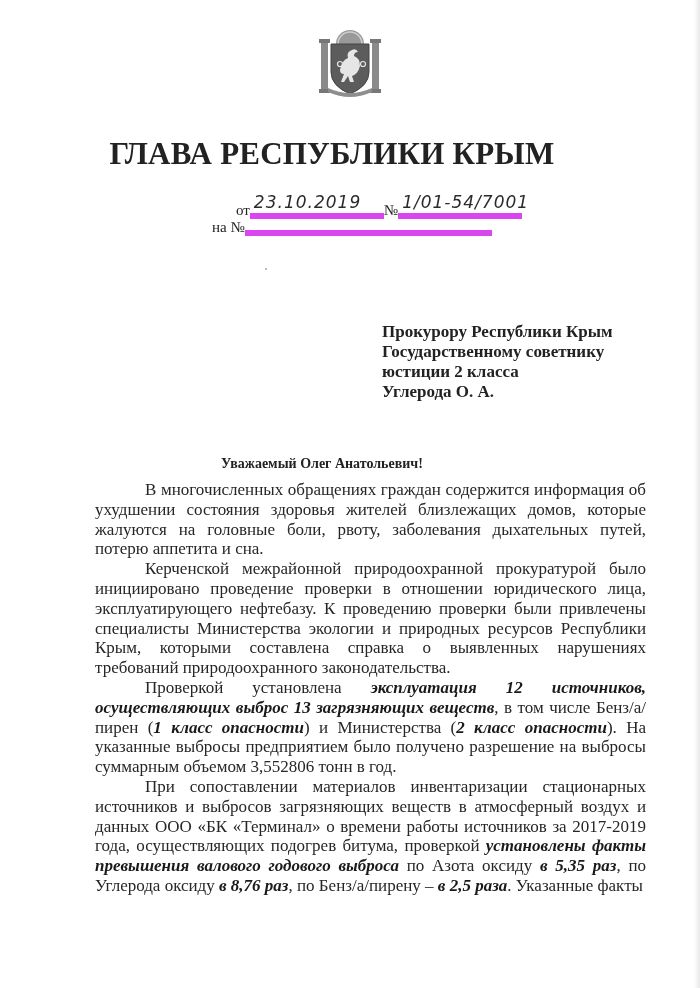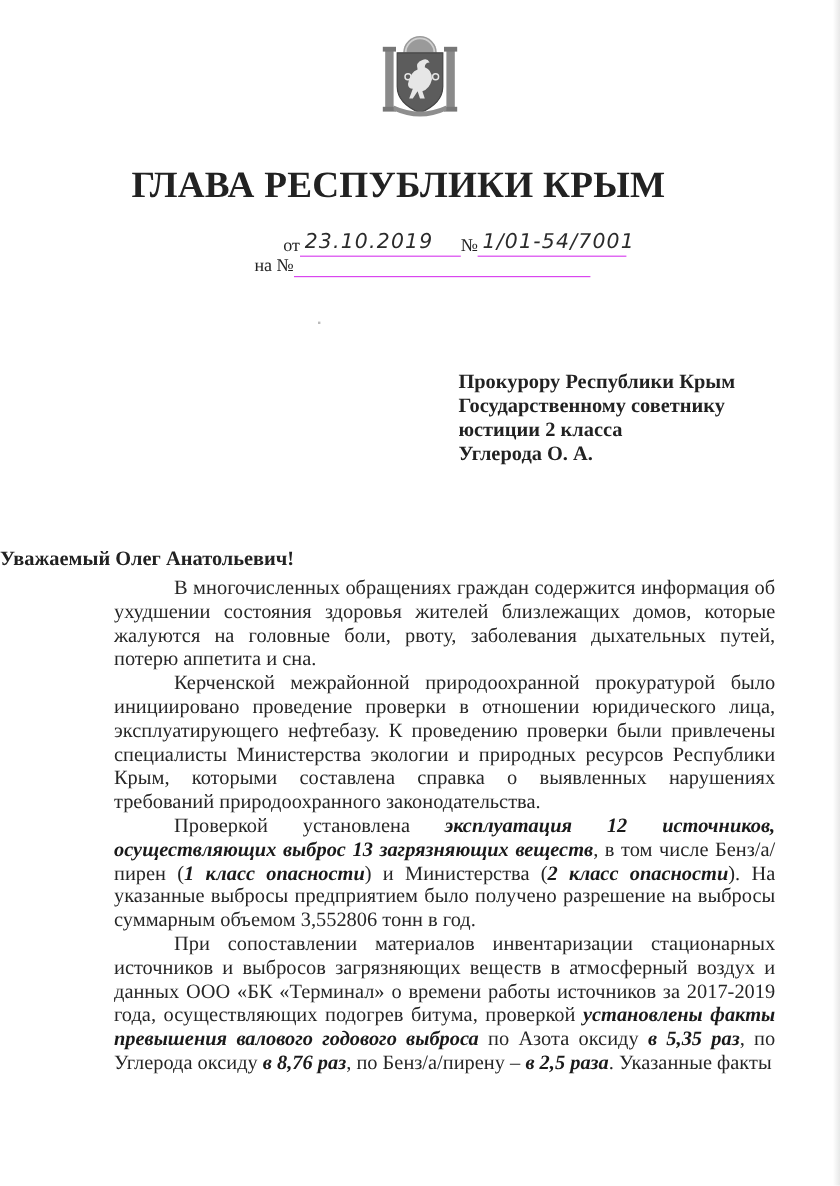--- a/index.html
+++ b/index.html
@@ -4,24 +4,24 @@
 <style>
   html, body { margin: 0; padding: 0; }
   body {
     width: 700px; height: 988px; background: #ffffff; position: relative; overflow: hidden;
     font-family: "Liberation Serif", "DejaVu Serif", serif; color: #1e1e1e;
   }
   .right-shade { position: absolute; right: 0; top: 0; width: 6px; height: 988px; background: linear-gradient(to right, #ffffff, #e8e8e8); }
   .emblem { position: absolute; left: 318px; top: 28px; width: 64px; height: 70px; }
   .title { position: absolute; left: 0; width: 664px; top: 136px; text-align: center; font-weight: bold; font-size: 31px; letter-spacing: 0.2px; color: #222; }
   .regline { position: absolute; left: 212px; font-size: 15px; color: #222; }
-  .regline .ul { display: inline-block; border-bottom: 1px solid #d946ef; height: 17px; vertical-align: bottom; position: relative; }
+  .regline .ul { display: inline-block; border-bottom: 6px solid #d946ef; height: 17px; vertical-align: bottom; position: relative; }
   .hand { position: absolute; bottom: 1px; left: 4px; font-family: "DejaVu Sans", sans-serif; font-style: italic; font-size: 17px; color: #2b2b2b; white-space: nowrap; letter-spacing: 1px; }
-  .addressee { position: absolute; left: 382px; top: 308px; font-weight: bold; font-size: 17px; line-height: 20px; color: #222; }
-  .salutation { position: absolute; left: 0; width: 644px; top: 456px; font-weight: bold; font-size: 17px; color: #222; }
+  .addressee { position: absolute; left: 382px; top: 322px; font-weight: bold; font-size: 17px; line-height: 20px; color: #222; }
+  .salutation { position: absolute; left: 0; width: 644px; top: 456px; text-align: center; font-weight: bold; font-size: 14px; color: #222; }
   .body { position: absolute; left: 95px; width: 551px; top: 480px; font-size: 17px; line-height: 19.8px; text-align: justify; color: #262626; }
   .body p { margin: 0; text-indent: 50px; }
   .body b { color: #1a1a1a; font-style: italic; }
   .dot { position: absolute; left: 265px; top: 268px; width: 2px; height: 2px; background: #bbb; }
 </style>
 </head>
 <body>
 
 <div class="right-shade"></div>
 

